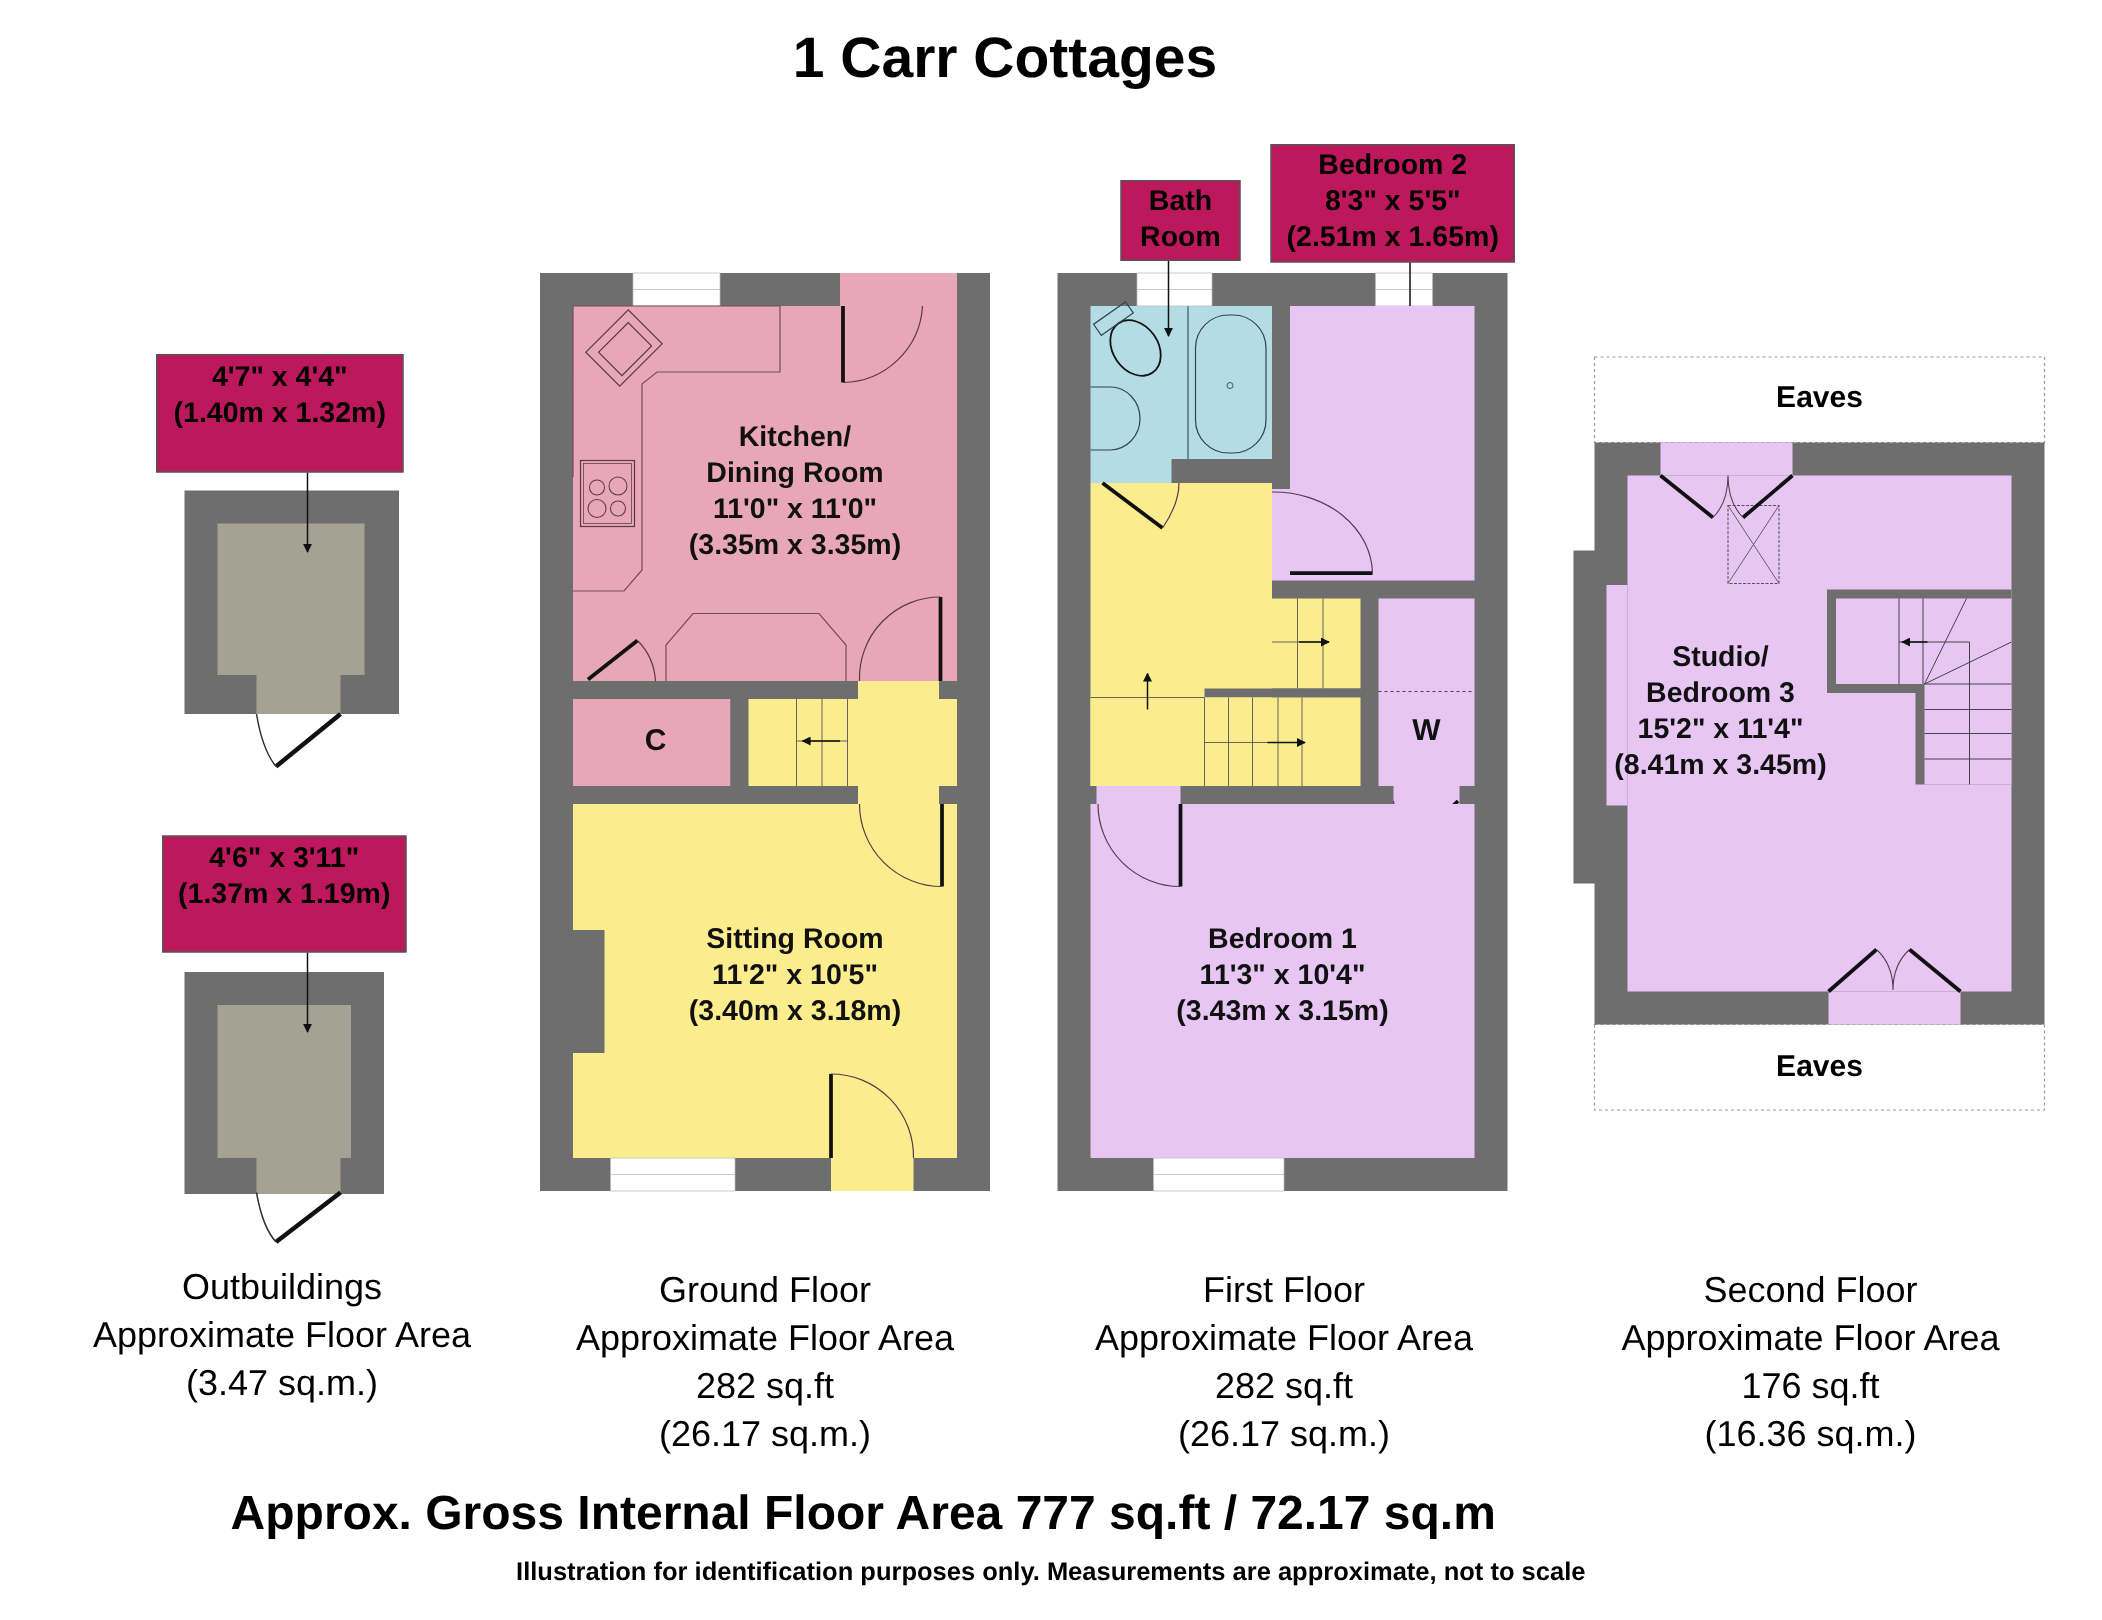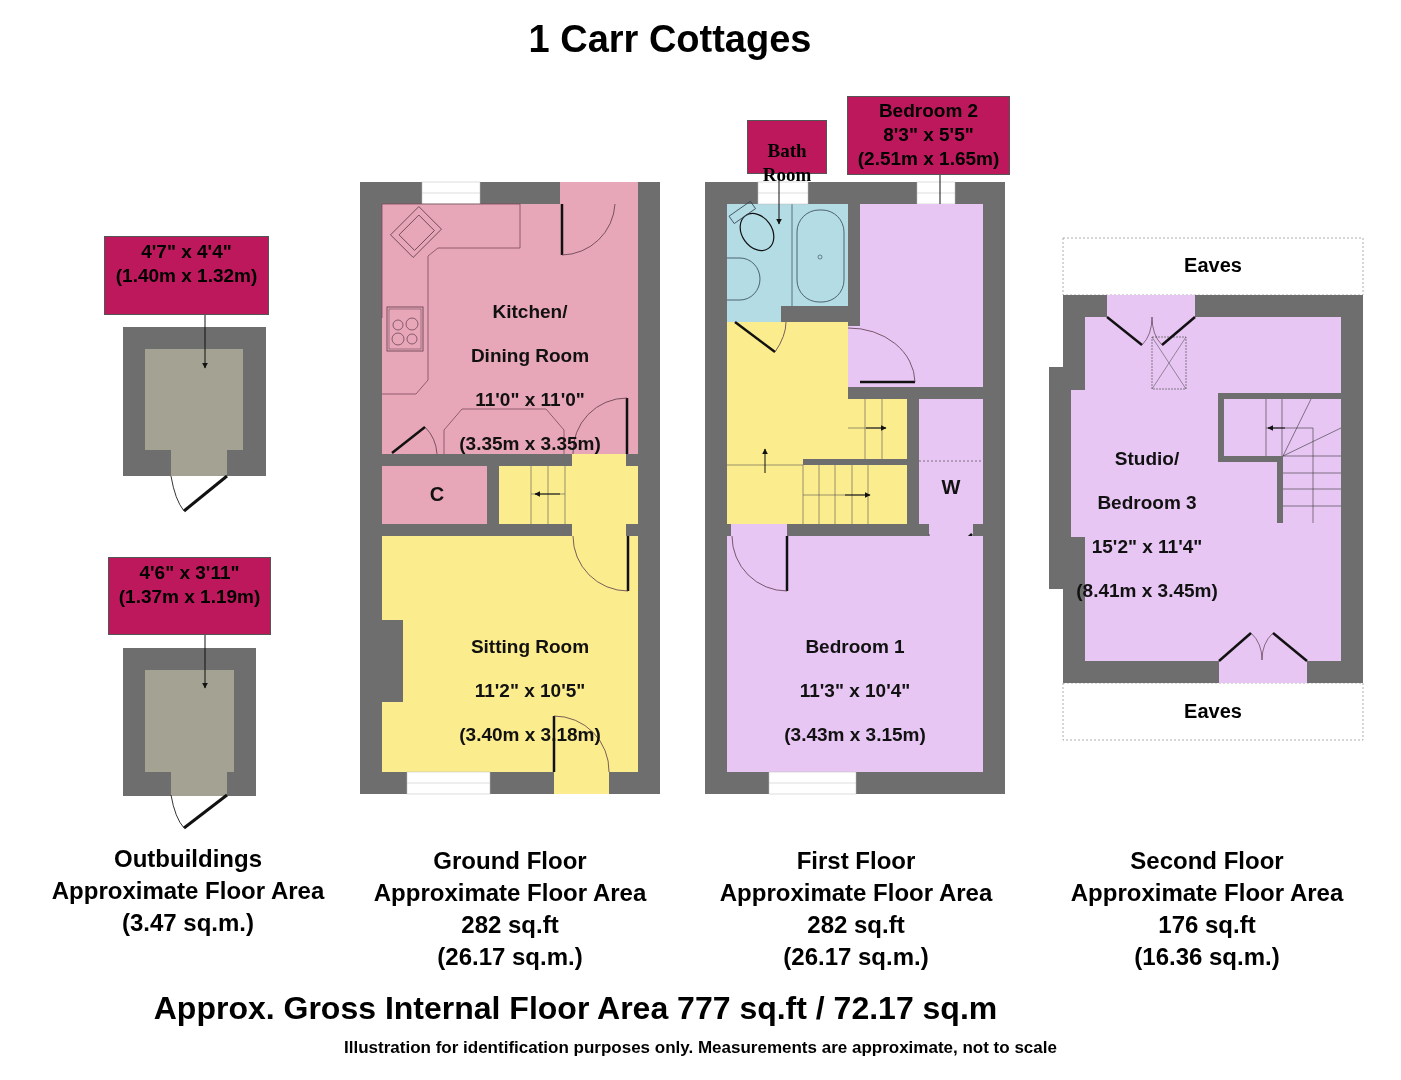--- a/index.html
+++ b/index.html
@@ -1,22 +1,22 @@
 <!DOCTYPE html>
 <html><head>
 <meta charset="utf-8">
 <style>
   html, body { margin:0; padding:0; background:#ffffff; }
   body { width:1401px; height:1080px; position:relative; overflow:hidden; font-family:"Liberation Sans", sans-serif; color:#000; }
   .title { position:absolute; left:0; width:1340px; top:18px; text-align:center; font-size:38px; font-weight:bold; }
   svg.plan { position:absolute; left:0; top:0; }
   .lbl { position:absolute; text-align:center; font-weight:bold; font-size:19px; line-height:24px; color:#111; white-space:nowrap; }
-  .lbl div { display:block;margin-top:20px; }
+  .lbl div { display:block; }
   .callout { position:absolute; background:#be185d; border:1px solid #555; text-align:center; font-weight:bold; font-size:19px; line-height:24px; box-sizing:border-box; padding-top:3px; white-space:nowrap; }
-  .floor-cap { position:absolute; text-align:center; font-weight:bold; font-size:24px; line-height:32px; white-space:nowrap; transform:translateX(-50%); }
+  .floor-cap { position:absolute; text-align:center; font-weight:normal; font-size:24px; line-height:32px; white-space:nowrap; transform:translateX(-50%); }
   .gross { position:absolute; left:0; width:1151px; top:990px; text-align:center; font-size:32px; font-weight:bold; }
   .disclaimer { position:absolute; left:0; width:1401px; top:1038px; text-align:center; font-size:17px; font-weight:bold; }
   .eaves { position:absolute; text-align:center; font-weight:bold; font-size:20px; }
 </style>
 </head>
 <body>
 
 <div class="title">1 Carr Cottages</div>
 
 <svg class="plan" width="1401" height="1080" viewBox="0 0 1401 1080">
@@ -228,21 +228,21 @@
   <div>11'0" x 11'0"</div>
   <div>(3.35m x 3.35m)</div>
 </div>
 <div class="lbl" style="left:417px;top:482px;width:40px;font-size:20px;">C</div>
 <div class="lbl" style="left:430px;top:615px;width:200px;">
   <div>Sitting Room</div>
   <div>11'2" x 10'5"</div>
   <div>(3.40m x 3.18m)</div>
 </div>
 
-<div class="callout" style="left:747px;top:120px;width:80px;height:54px;padding-top:18px;font-family:Liberation Serif, serif;">
+<div class="callout" style="left:747px;top:120px;width:80px;height:54px;padding-top:2px;">
   <div>Bath</div>
   <div>Room</div>
 </div>
 <div class="callout" style="left:847px;top:96px;width:163px;height:79px;padding-top:2px;">
   <div>Bedroom 2</div>
   <div>8'3" x 5'5"</div>
   <div>(2.51m x 1.65m)</div>
 </div>
 <div class="lbl" style="left:930px;top:475px;width:42px;font-size:20px;">W</div>
 <div class="lbl" style="left:755px;top:615px;width:200px;">

